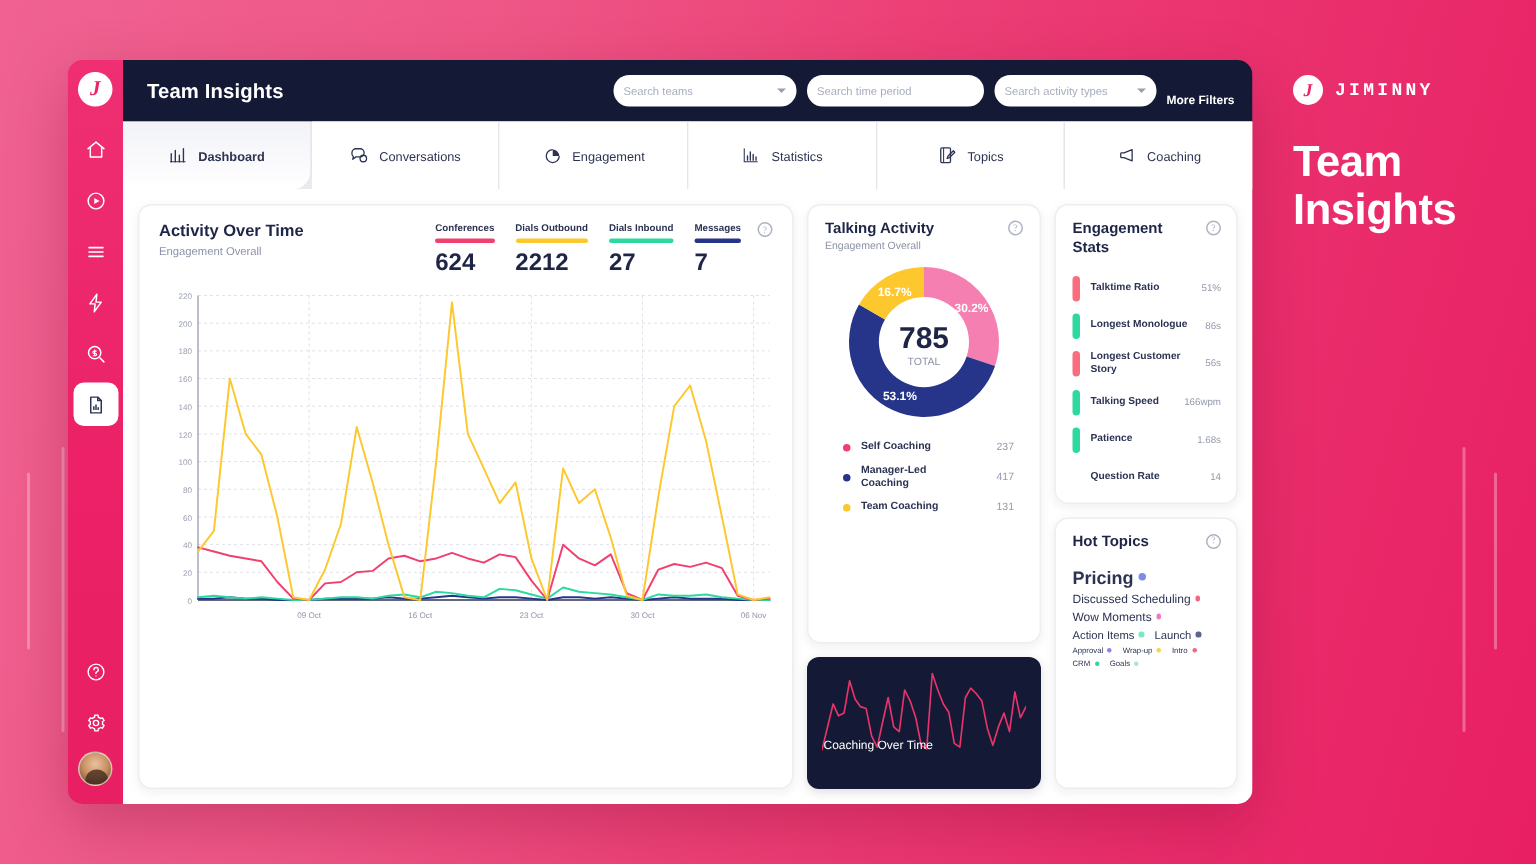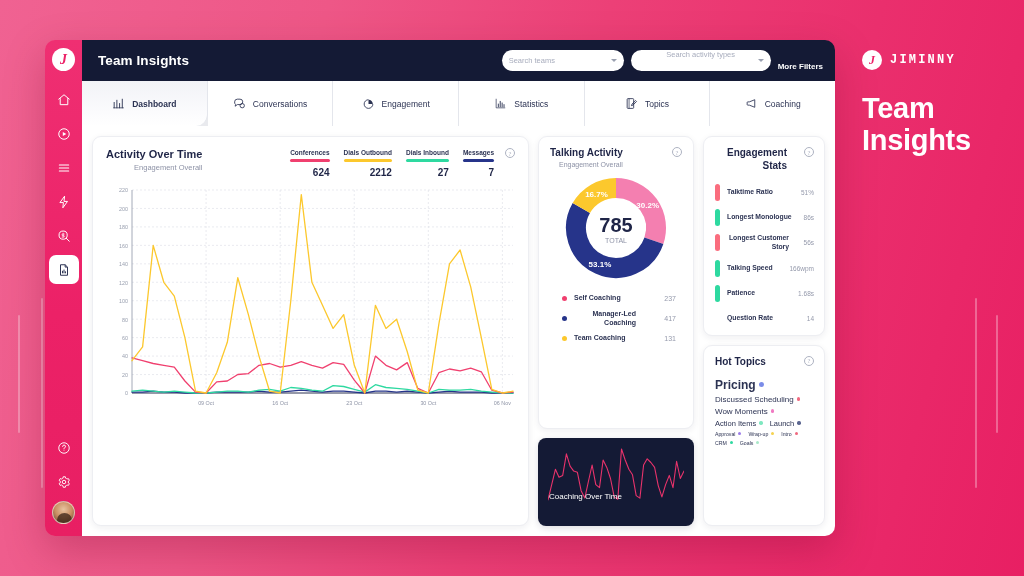--- a/index.html
+++ b/index.html
@@ -64,21 +64,21 @@
     height: 41px; background: #141a35;
     display: flex; align-items: center; padding: 0 12px 0 16px; flex: none;
   }
   .topbar-title { color: #fff; font-size: 13.5px; font-weight: 600; letter-spacing: .1px; }
   .topbar-right { margin-left: auto; display: flex; align-items: flex-end; gap: 7px; }
   .search-pill {
     background: #fff; border-radius: 13px; height: 21px;
     display: flex; align-items: center; padding: 0 7px;
     font-size: 7.5px; color: #a8adbd; position: relative;
   }
-  .sp-1 { width: 122px; } .sp-2 { width: 118px; } .sp-3 { width: 140px; flex-direction: column; }
+  .sp-1 { width: 122px; } .sp-2 { width: 118px; } .sp-3 { width: 108px; }
   .search-pill .caret {
     margin-left: auto; width: 0; height: 0;
     border-left: 3px solid transparent; border-right: 3px solid transparent;
     border-top: 3.5px solid #9aa0b0;
   }
   .more-filters { color: #fff; font-size: 8px; font-weight: 600; white-space: nowrap; }
 
   .tabbar { height: 45px; background: #e9eaee; display: flex; flex: none; }
   .tab {
     flex: 1 1 0; display: flex; align-items: center; justify-content: center;
@@ -93,35 +93,34 @@
   }
   .tab svg { display:block; flex: none; }
 
   .content {
     flex: 1 1 auto; background: #ffffff; padding: 10px 10px 10px 10px;
     display: flex; gap: 9px; min-height: 0;
   }
   .card {
     background: #fff; border-radius: 9px; border: 1px solid #edeef2;
     box-shadow: 0 2px 7px rgba(25,30,60,0.07);
-    text-align: right;
   }
   .col-left { width: 437px; flex: none; display:flex; }
   .col-mid  { width: 156px; flex: none; display: flex; flex-direction: column; gap: 9px; }
   .col-right{ flex: 1 1 auto; display: flex; flex-direction: column; gap: 9px; }
 
   
   .activity-card { width: 100%; padding: 11px 13px 6px 13px; display:flex; flex-direction:column; }
   .ac-head { display: flex; align-items: flex-start; }
   .ac-title { font-size: 11px; color: #1f2547; font-weight: 600; }
   .ac-sub { font-size: 7.5px; color: #8d92a6; margin-top: 3px; }
   .ac-stats { margin-left: auto; display: flex; gap: 14px; align-items: flex-start; padding-top: 1px; }
   .stat-label { font-size: 6.5px; color: #2c3353; font-weight: 700; white-space: nowrap; }
   .stat-rule { height: 2.5px; border-radius: 2px; margin: 3px 0 5px 0; }
-  .stat-val { font-size: 10px; color: #1f2547; font-weight: 700; }
+  .stat-val { font-size: 16px; color: #1f2547; font-weight: 700; }
   .help-icon {
     width: 10px; height: 10px; border-radius: 50%; border: 1px solid #aeb3c2;
     color:#aeb3c2; font-size: 6.5px; display:flex; align-items:center; justify-content:center;
     margin-left: 11px; flex: none; font-family:"Liberation Serif",serif;
   }
   .chart-wrap { flex: 1 1 auto; margin-top: 8px; position: relative; }
 
   
   .coach-card { padding: 10px 11px; display: flex; flex-direction: column; flex: 1 1 auto; min-height: 0; }
   .cc-head { display: flex; align-items: flex-start; }
@@ -260,20 +259,23 @@
   </div>
 
   <div class="main-col">
 
     <div class="topbar">
       <div class="topbar-title">Team Insights</div>
       <div class="topbar-right">
         <div class="search-pill sp-1">
           <span>Search teams</span>
           <span class="caret"></span>
+        </div>
+        <div class="search-pill sp-2">
+          <span>Search time period</span>
         </div>
         <div class="search-pill sp-3">
           <span>Search activity types</span>
           <span class="caret"></span>
         </div>
         <div class="more-filters">More Filters</div>
       </div>
     </div>
 
     <div class="tabbar">

